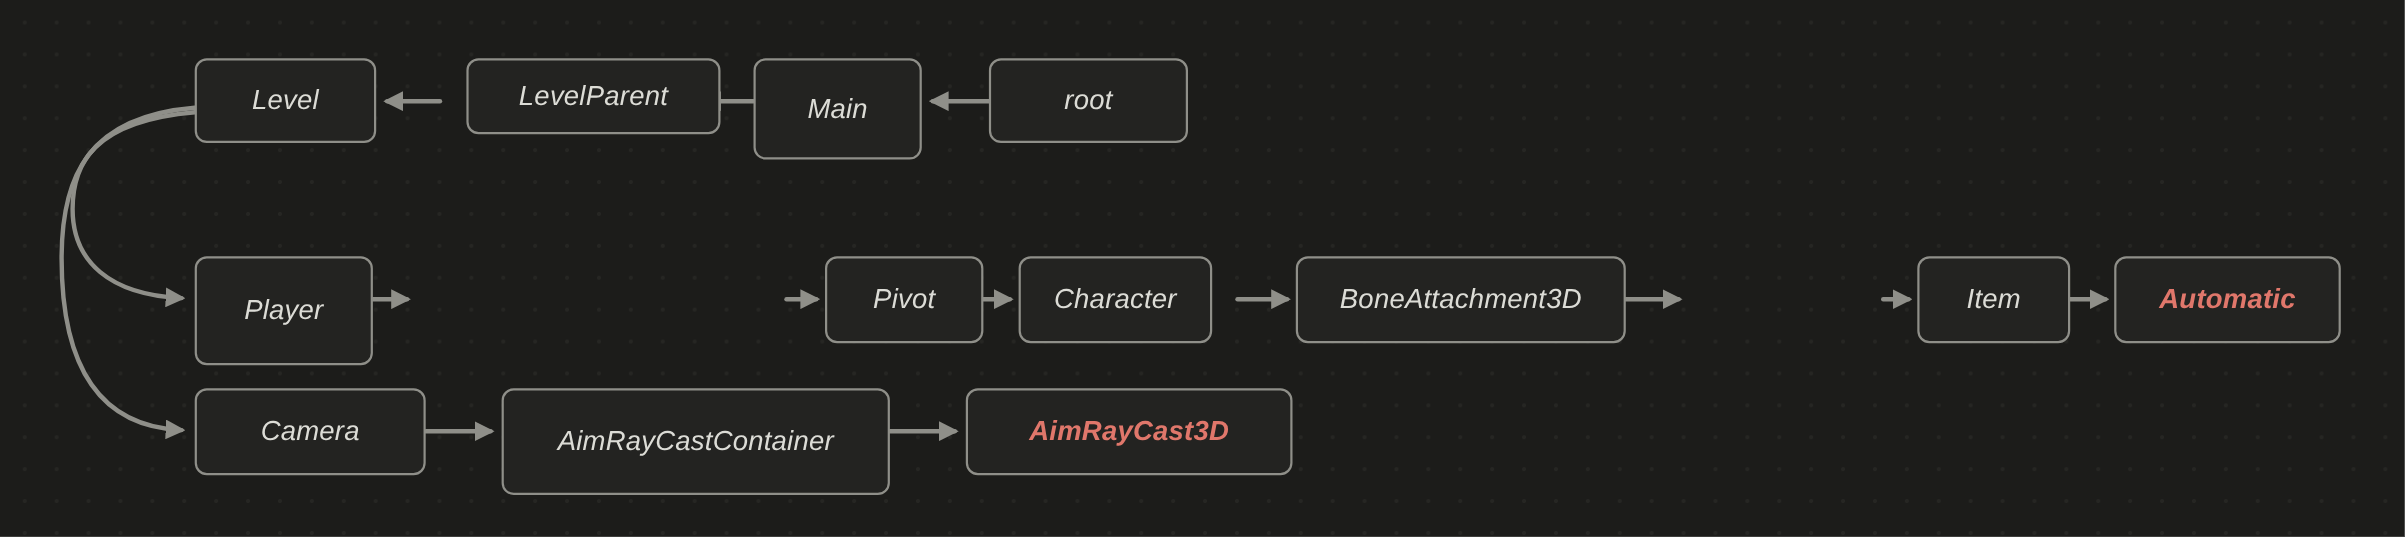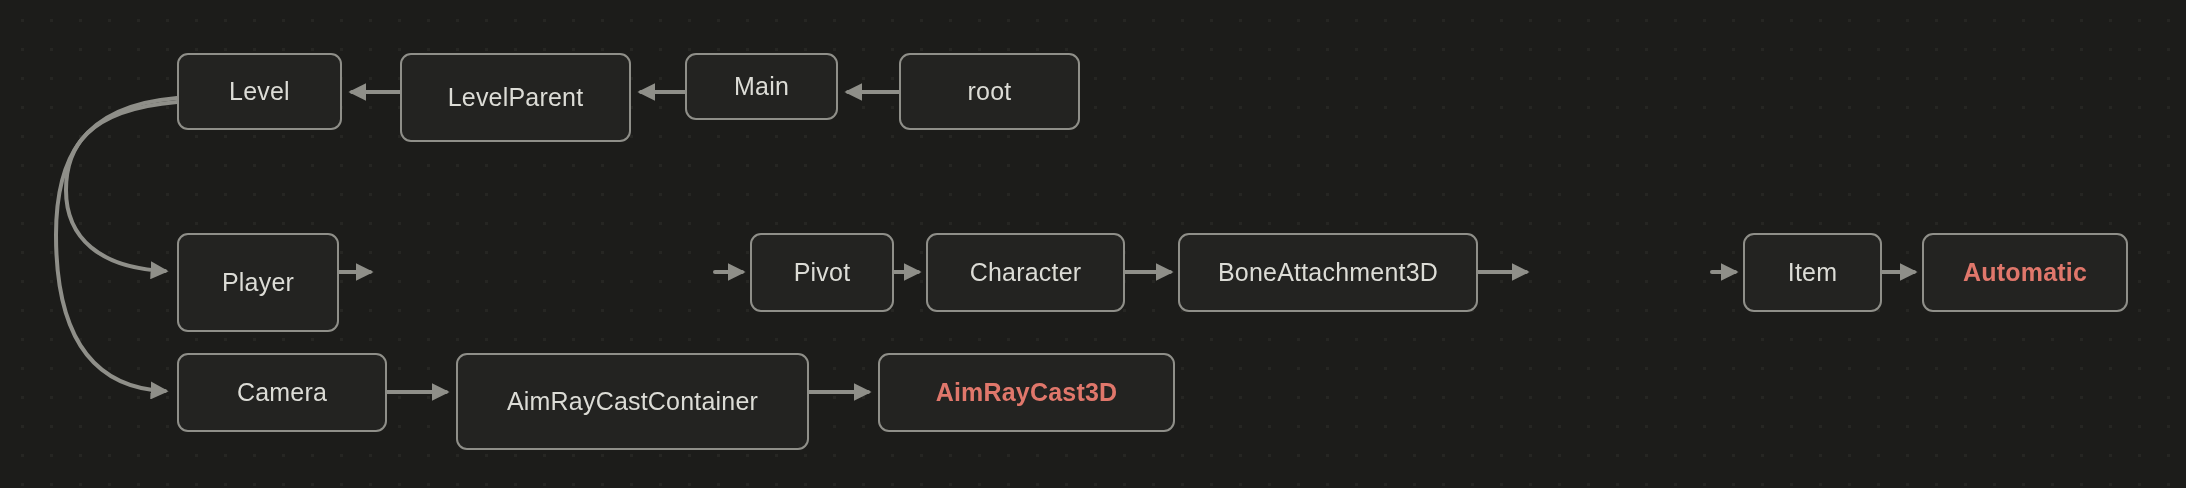--- a/index.html
+++ b/index.html
@@ -41,20 +41,21 @@
   .node {
     position: absolute;
     box-sizing: border-box;
     background: var(--node-fill);
     border: 2.5px solid var(--node-border);
     border-radius: 11px;
     display: flex;
     align-items: center;
     justify-content: center;
     padding: 0 20px;
+    font-style: italic;
   }
   .node-label {
     color: var(--text);
     font-size: 25px;
     letter-spacing: 0.2px;
     white-space: nowrap;
   }
   .node.highlight .node-label {
     color: var(--highlight);
     font-weight: 600;
@@ -87,37 +88,37 @@
     <line class="edge" x1="1712" y1="272" x2="1735" y2="272" marker-end="url(#arrowhead)"></line>
     <line class="edge" x1="1882" y1="272" x2="1914" y2="272" marker-end="url(#arrowhead)"></line>
 
     <line class="edge" x1="387" y1="392" x2="446" y2="392" marker-end="url(#arrowhead)"></line>
     <line class="edge" x1="809" y1="392" x2="868" y2="392" marker-end="url(#arrowhead)"></line>
   </svg>
 
   <div class="node" style="left:177px; top:53px; width:165px; height:77px">
     <span class="node-label">Level</span>
   </div>
-  <div class="node" style="left:400px; top:53px; width:231px; height:89px">
+  <div class="node" style="left:424px; top:53px; width:231px; height:69px">
     <span class="node-label">LevelParent</span>
   </div>
-  <div class="node" style="left:685px; top:53px; width:153px; height:67px">
+  <div class="node" style="left:685px; top:53px; width:153px; height:92px">
     <span class="node-label">Main</span>
   </div>
   <div class="node" style="left:899px; top:53px; width:181px; height:77px">
     <span class="node-label">root</span>
   </div>
 
   <div class="node" style="left:177px; top:233px; width:162px; height:99px">
     <span class="node-label">Player</span>
   </div>
   <div class="node" style="left:750px; top:233px; width:144px; height:79px">
     <span class="node-label">Pivot</span>
   </div>
-  <div class="node" style="left:926px; top:233px; width:199px; height:79px">
+  <div class="node" style="left:926px; top:233px; width:176px; height:79px">
     <span class="node-label">Character</span>
   </div>
   <div class="node" style="left:1178px; top:233px; width:300px; height:79px">
     <span class="node-label">BoneAttachment3D</span>
   </div>
   <div class="node" style="left:1743px; top:233px; width:139px; height:79px">
     <span class="node-label">Item</span>
   </div>
   <div class="node highlight" style="left:1922px; top:233px; width:206px; height:79px">
     <span class="node-label">Automatic</span>

